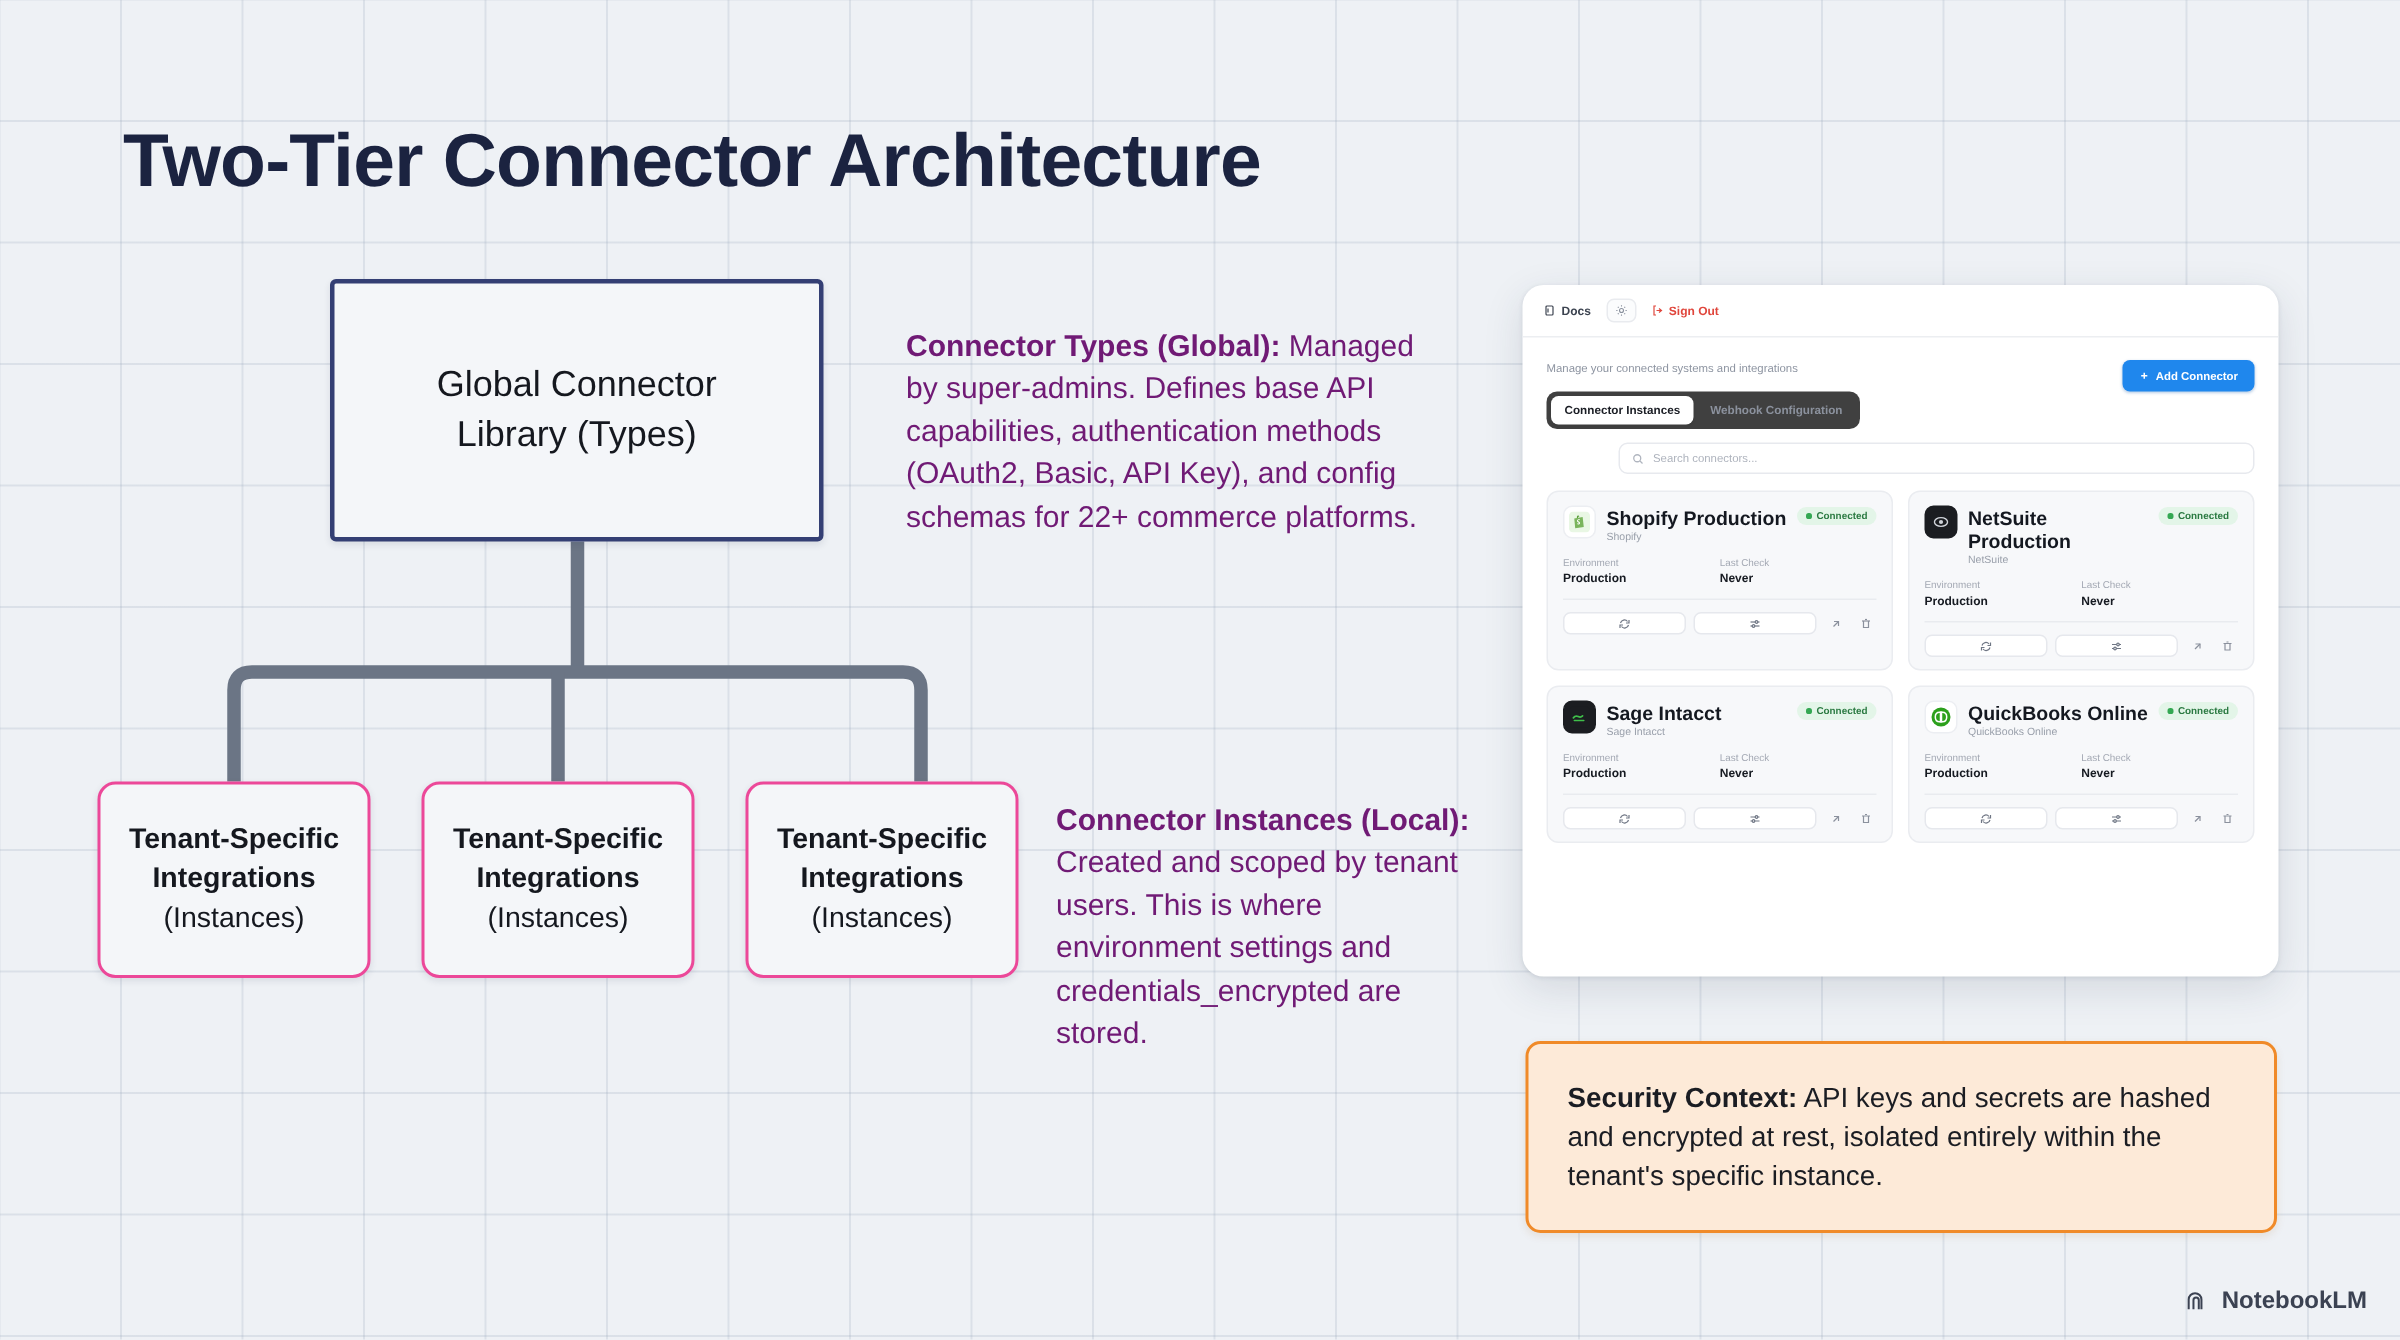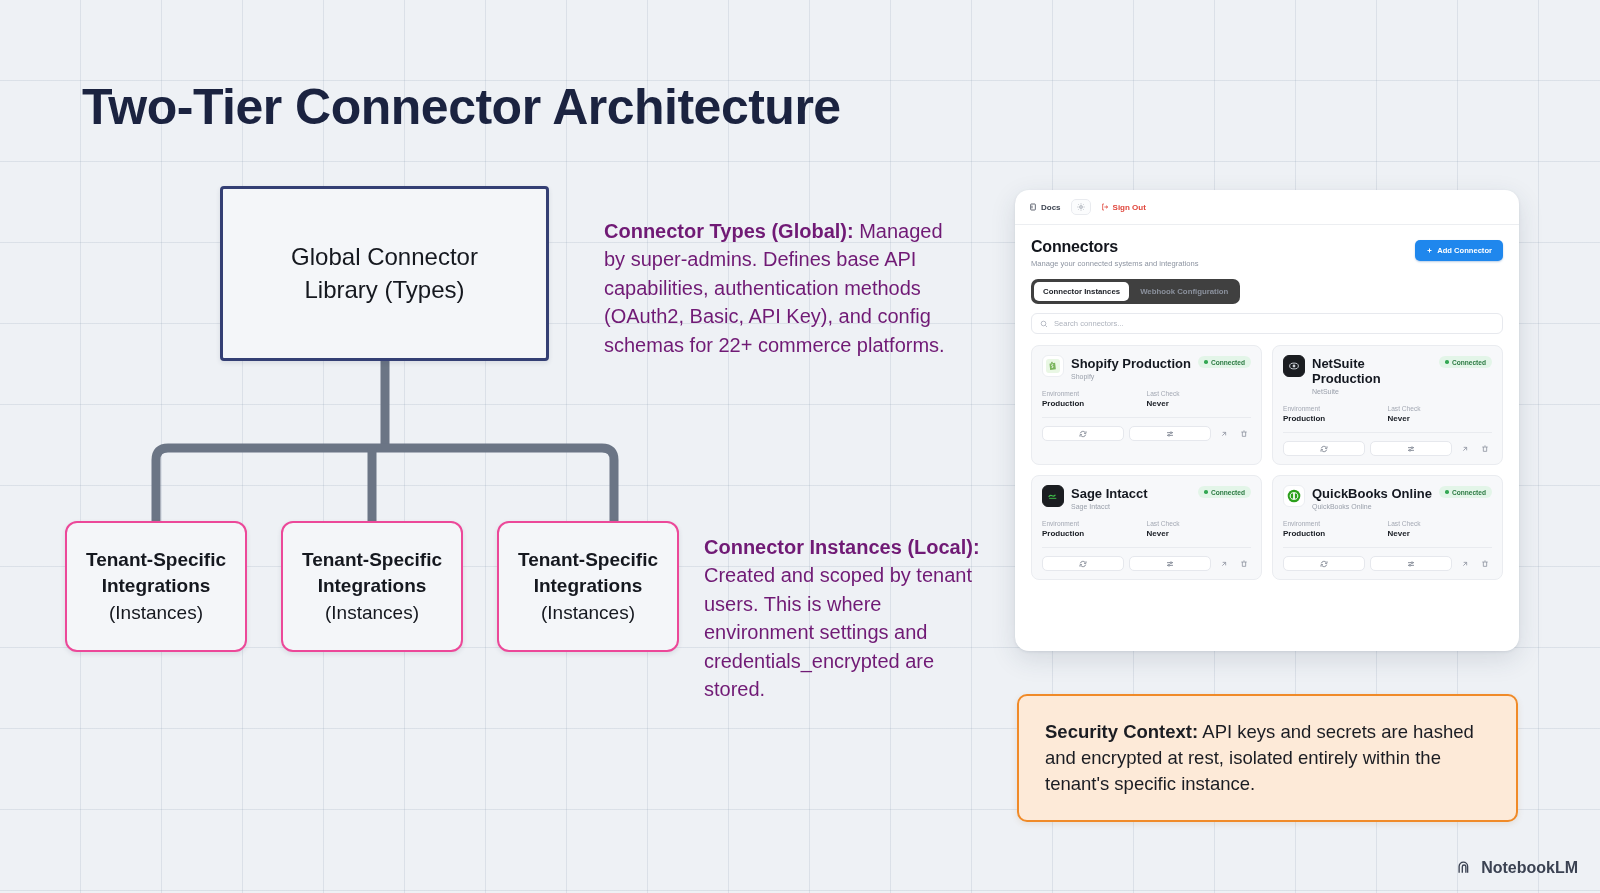--- a/index.html
+++ b/index.html
@@ -132,21 +132,21 @@
   }
   .tab.active { background: #fff; color: #1a1d24; box-shadow: 0 1px 2px rgba(0,0,0,0.07); }
 
   .search-wrap {
     margin-top: 9px;
     height: 21px;
     border: 1px solid #e7e9ee;
     border-radius: 6px;
     background: #fff;
     display: flex; align-items: center;
-    padding: 0 8px; gap: 6px;
+    padding: 0 8px; gap: 6px; margin-left: 48px;
   }
   .search-wrap .ph { font-size: 7.6px; color: #aeb3bd; }
 
   .card-grid {
     margin-top: 11px;
     display: grid;
     grid-template-columns: 1fr 1fr;
     gap: 10px;
   }
   .conn-card {
@@ -306,21 +306,20 @@
           <path d="M9 3H5v18h4"></path>
             <polyline points="15 8 20 12 15 16"></polyline>
             <line x1="20" y1="12" x2="10" y2="12"></line>
         </svg>
       </span>
       <span>Sign Out</span>
     </div>
   </div>
 
   <div class="app-body">
-    <div class="app-h1">Connectors</div>
     <div class="app-sub">Manage your connected systems and integrations</div>
 
     <button class="add-btn">
       <span class="ic">
         <svg width="7" height="7" viewBox="0 0 24 24" fill="none" stroke="#ffffff" stroke-width="3.4">
           <line x1="12" y1="5" x2="12" y2="19"></line>
             <line x1="5" y1="12" x2="19" y2="12"></line>
         </svg>
       </span>
       <span>Add Connector</span>

